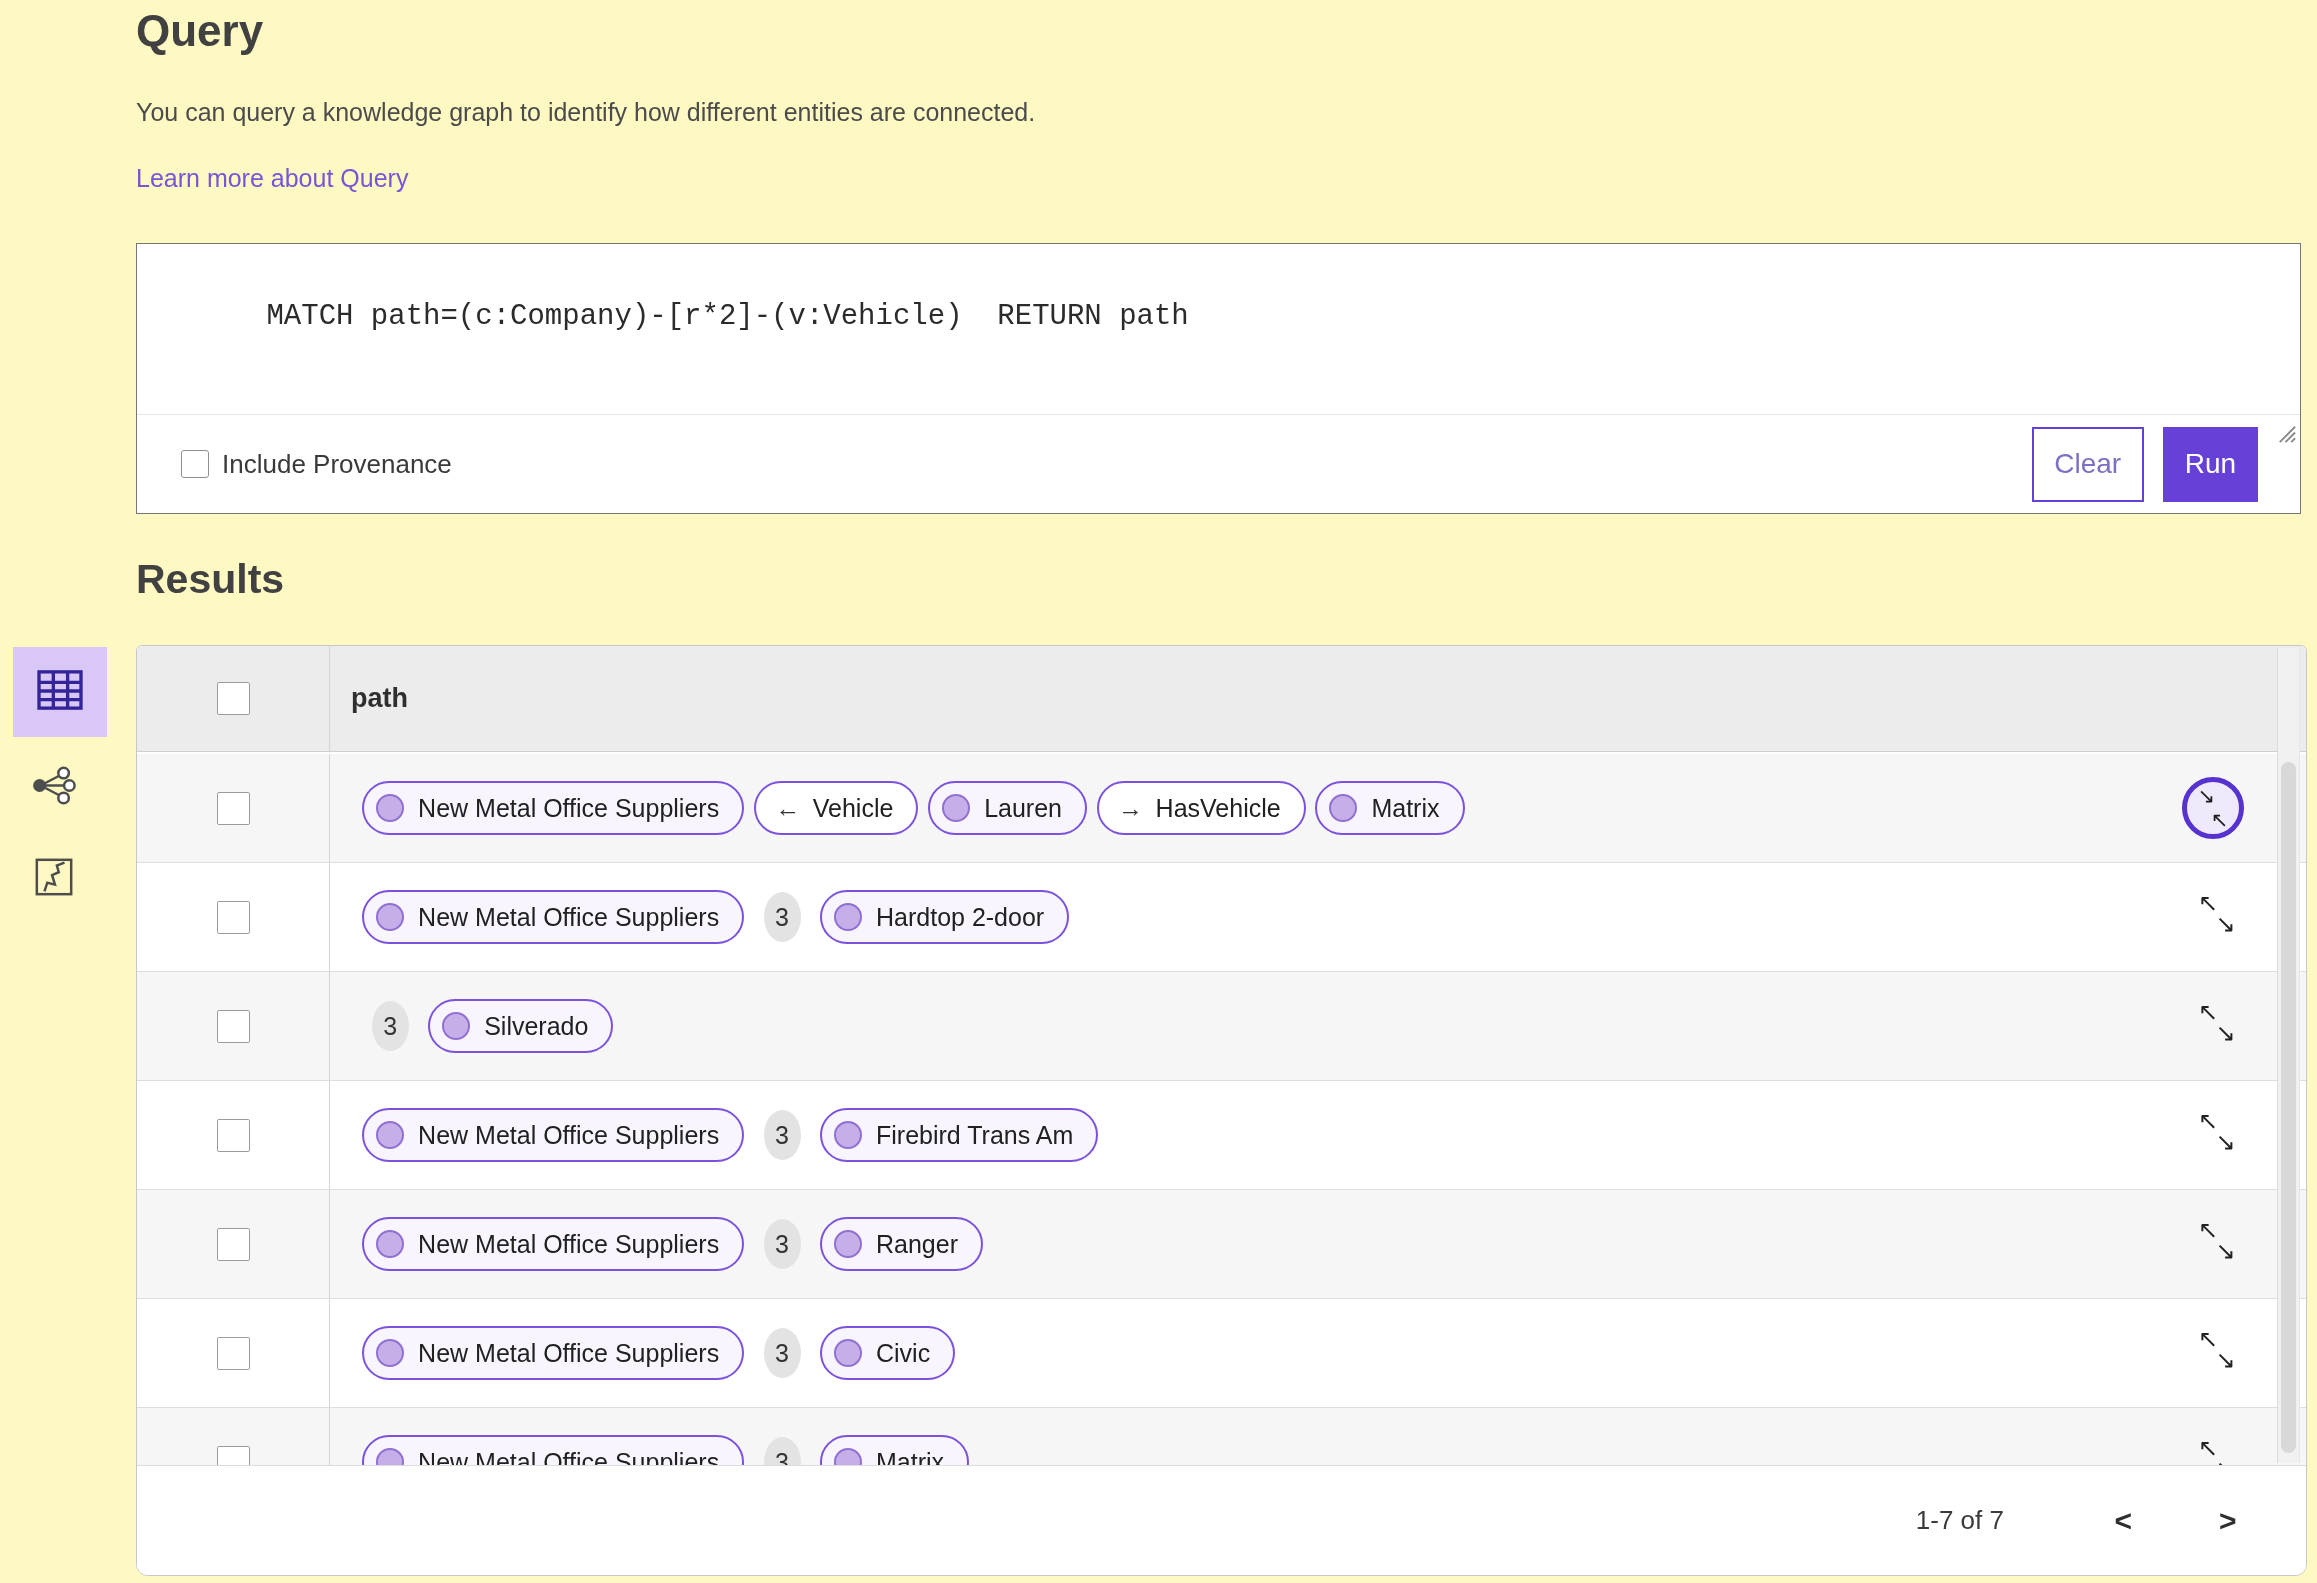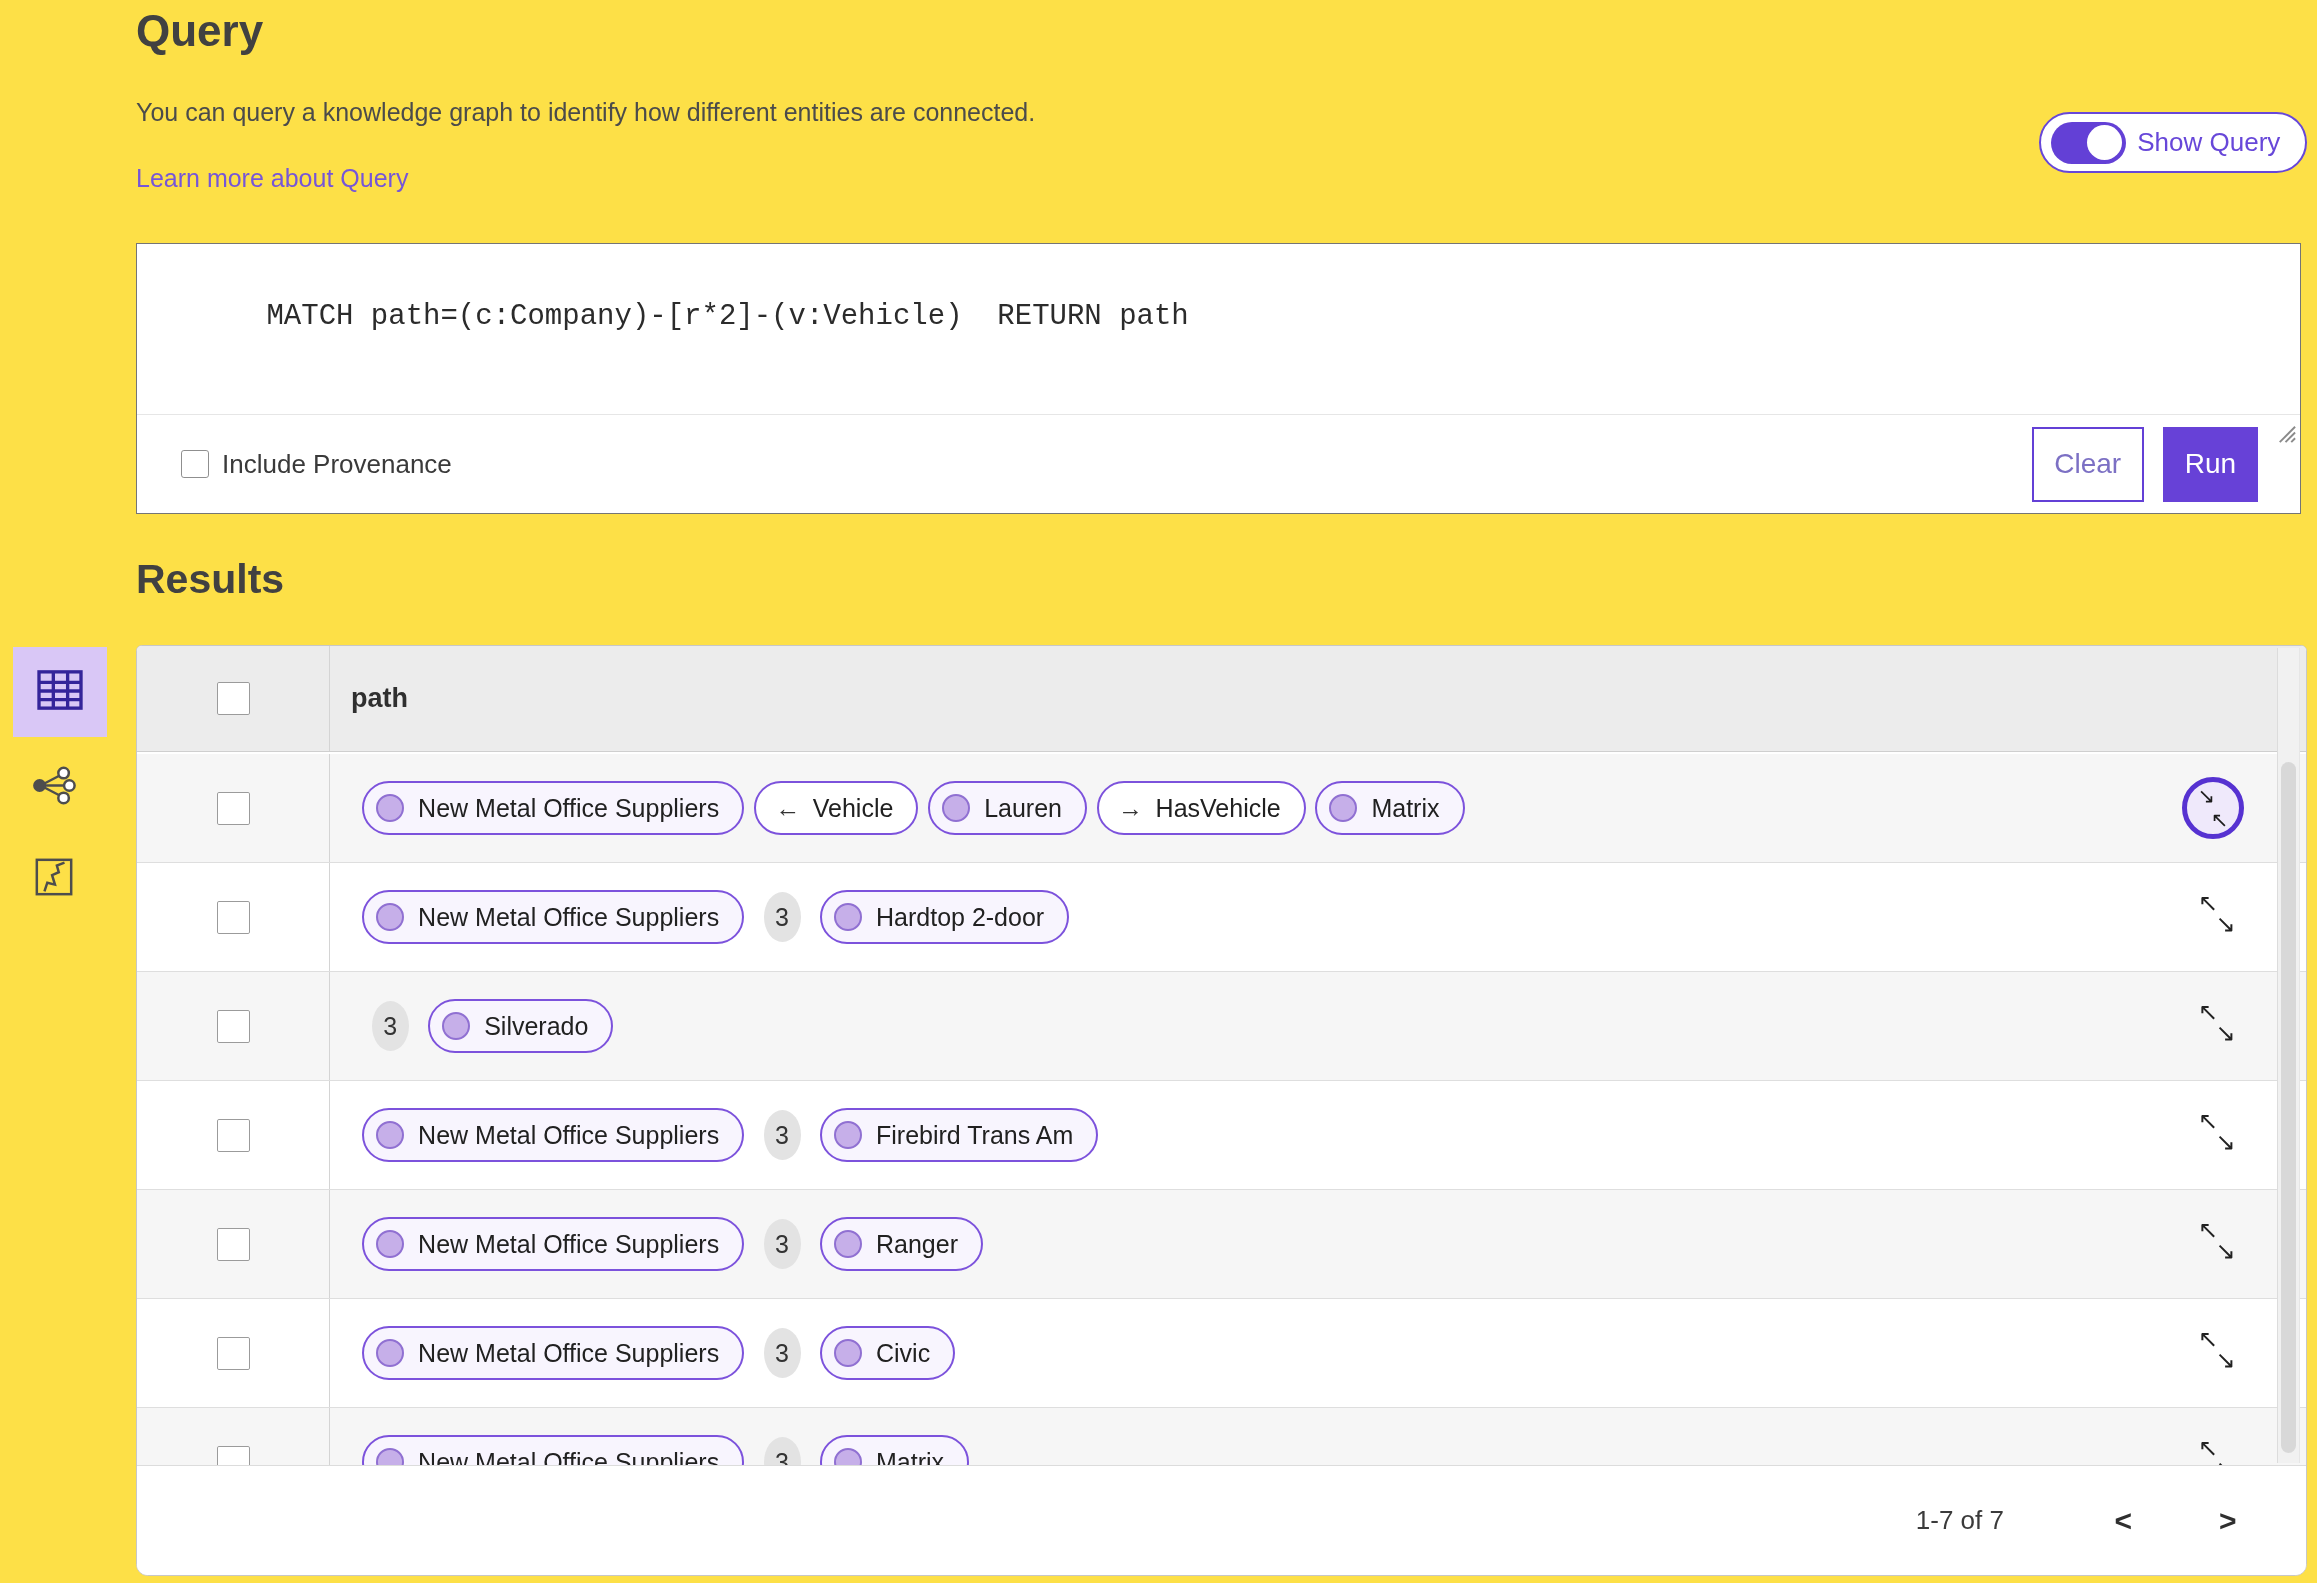--- a/index.html
+++ b/index.html
@@ -1,17 +1,17 @@
 <!DOCTYPE html>
 <html><head>
 <meta charset="utf-8">
 <style>
   * { margin:0; padding:0; box-sizing:border-box; }
   html,body { width:2317px; height:1583px; background:#fff; font-family:"Liberation Sans", sans-serif; overflow:hidden; }
-  .page { position:relative; width:2317px; height:1583px; background:#fde047; }
+  .page { position:relative; width:2317px; height:1583px; background:#fef9c3; }
 
   
   .h1 { position:absolute; left:136px; top:5.8px; font-size:44px; font-weight:bold; color:#414141; }
   .desc { position:absolute; left:136px; top:98px; font-size:25px; color:#4b4b4b; }
   .learn-link { position:absolute; left:136px; top:164px; font-size:25px; color:#7656d8; cursor:pointer; text-decoration:none; }
 
   .show-toggle { position:absolute; left:2039px; top:112px; height:61px; display:inline-flex; align-items:center;
     gap:11.6px; padding:0 25px 0 9.7px; border:2.9px solid #6747d9; border-radius:33px; background:#fff; cursor:pointer; }
   .switch { position:relative; width:75px; height:42px; border-radius:21px; background:#6340d6; }
   .knob { position:absolute; right:3.9px; top:3.9px; width:35px; height:35px; border-radius:50%; background:#fff; }
@@ -84,26 +84,20 @@
 </style>
 </head>
 <body>
 
 <div class="page">
 
   <div class="h1">Query</div>
   <div class="desc">You can query a knowledge graph to identify how different entities are connected.</div>
   <a class="learn-link">Learn more about Query</a>
 
-  <div class="show-toggle">
-    <span class="switch">
-        <span class="knob"></span>
-      </span>
-    <span class="tlabel">Show Query</span>
-  </div>
 
   <div class="q-panel">
     <div class="q-editor">
       <span>MATCH path=(c:Company)-[r*2]-(v:Vehicle)  RETURN path</span>
       <span class="gripper">
         <svg width="23" height="23" viewBox="0 0 24 24">
             <g stroke="#8a8a8a" stroke-width="2">
           <line x1="6" y1="22" x2="22" y2="6"></line>
               <line x1="12" y1="22" x2="22" y2="12"></line>
               <line x1="18" y1="22" x2="22" y2="18"></line>

